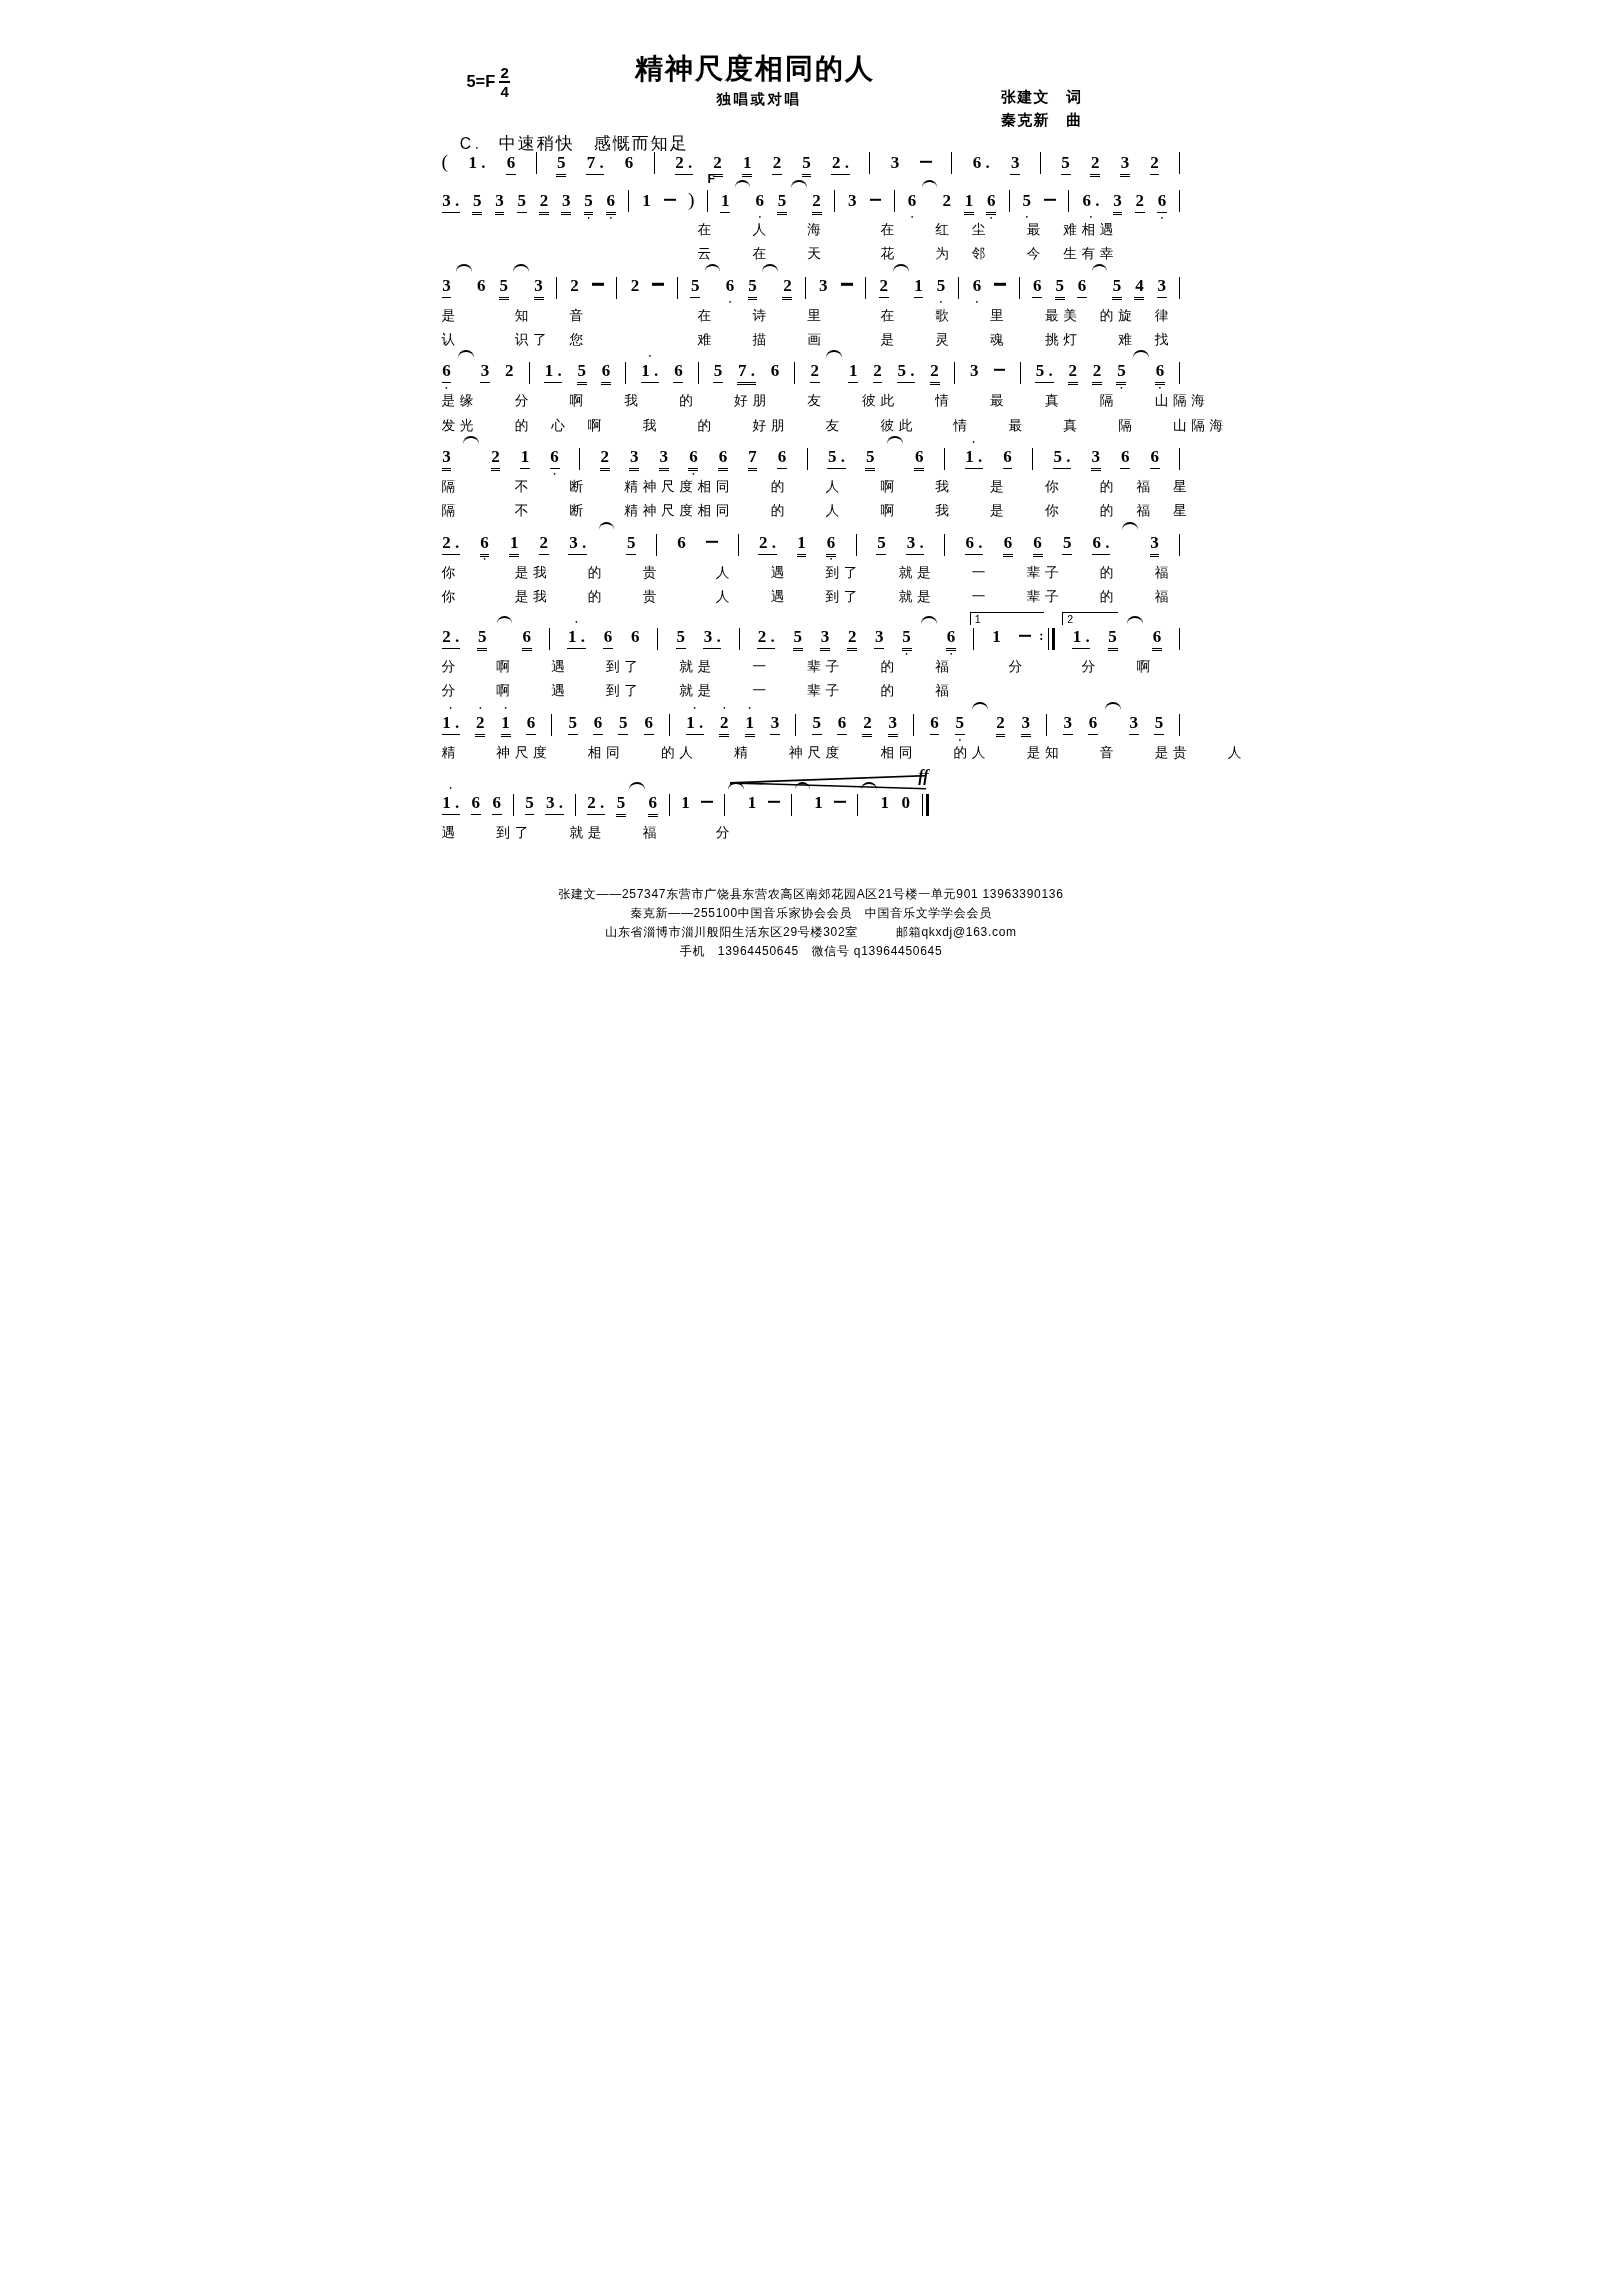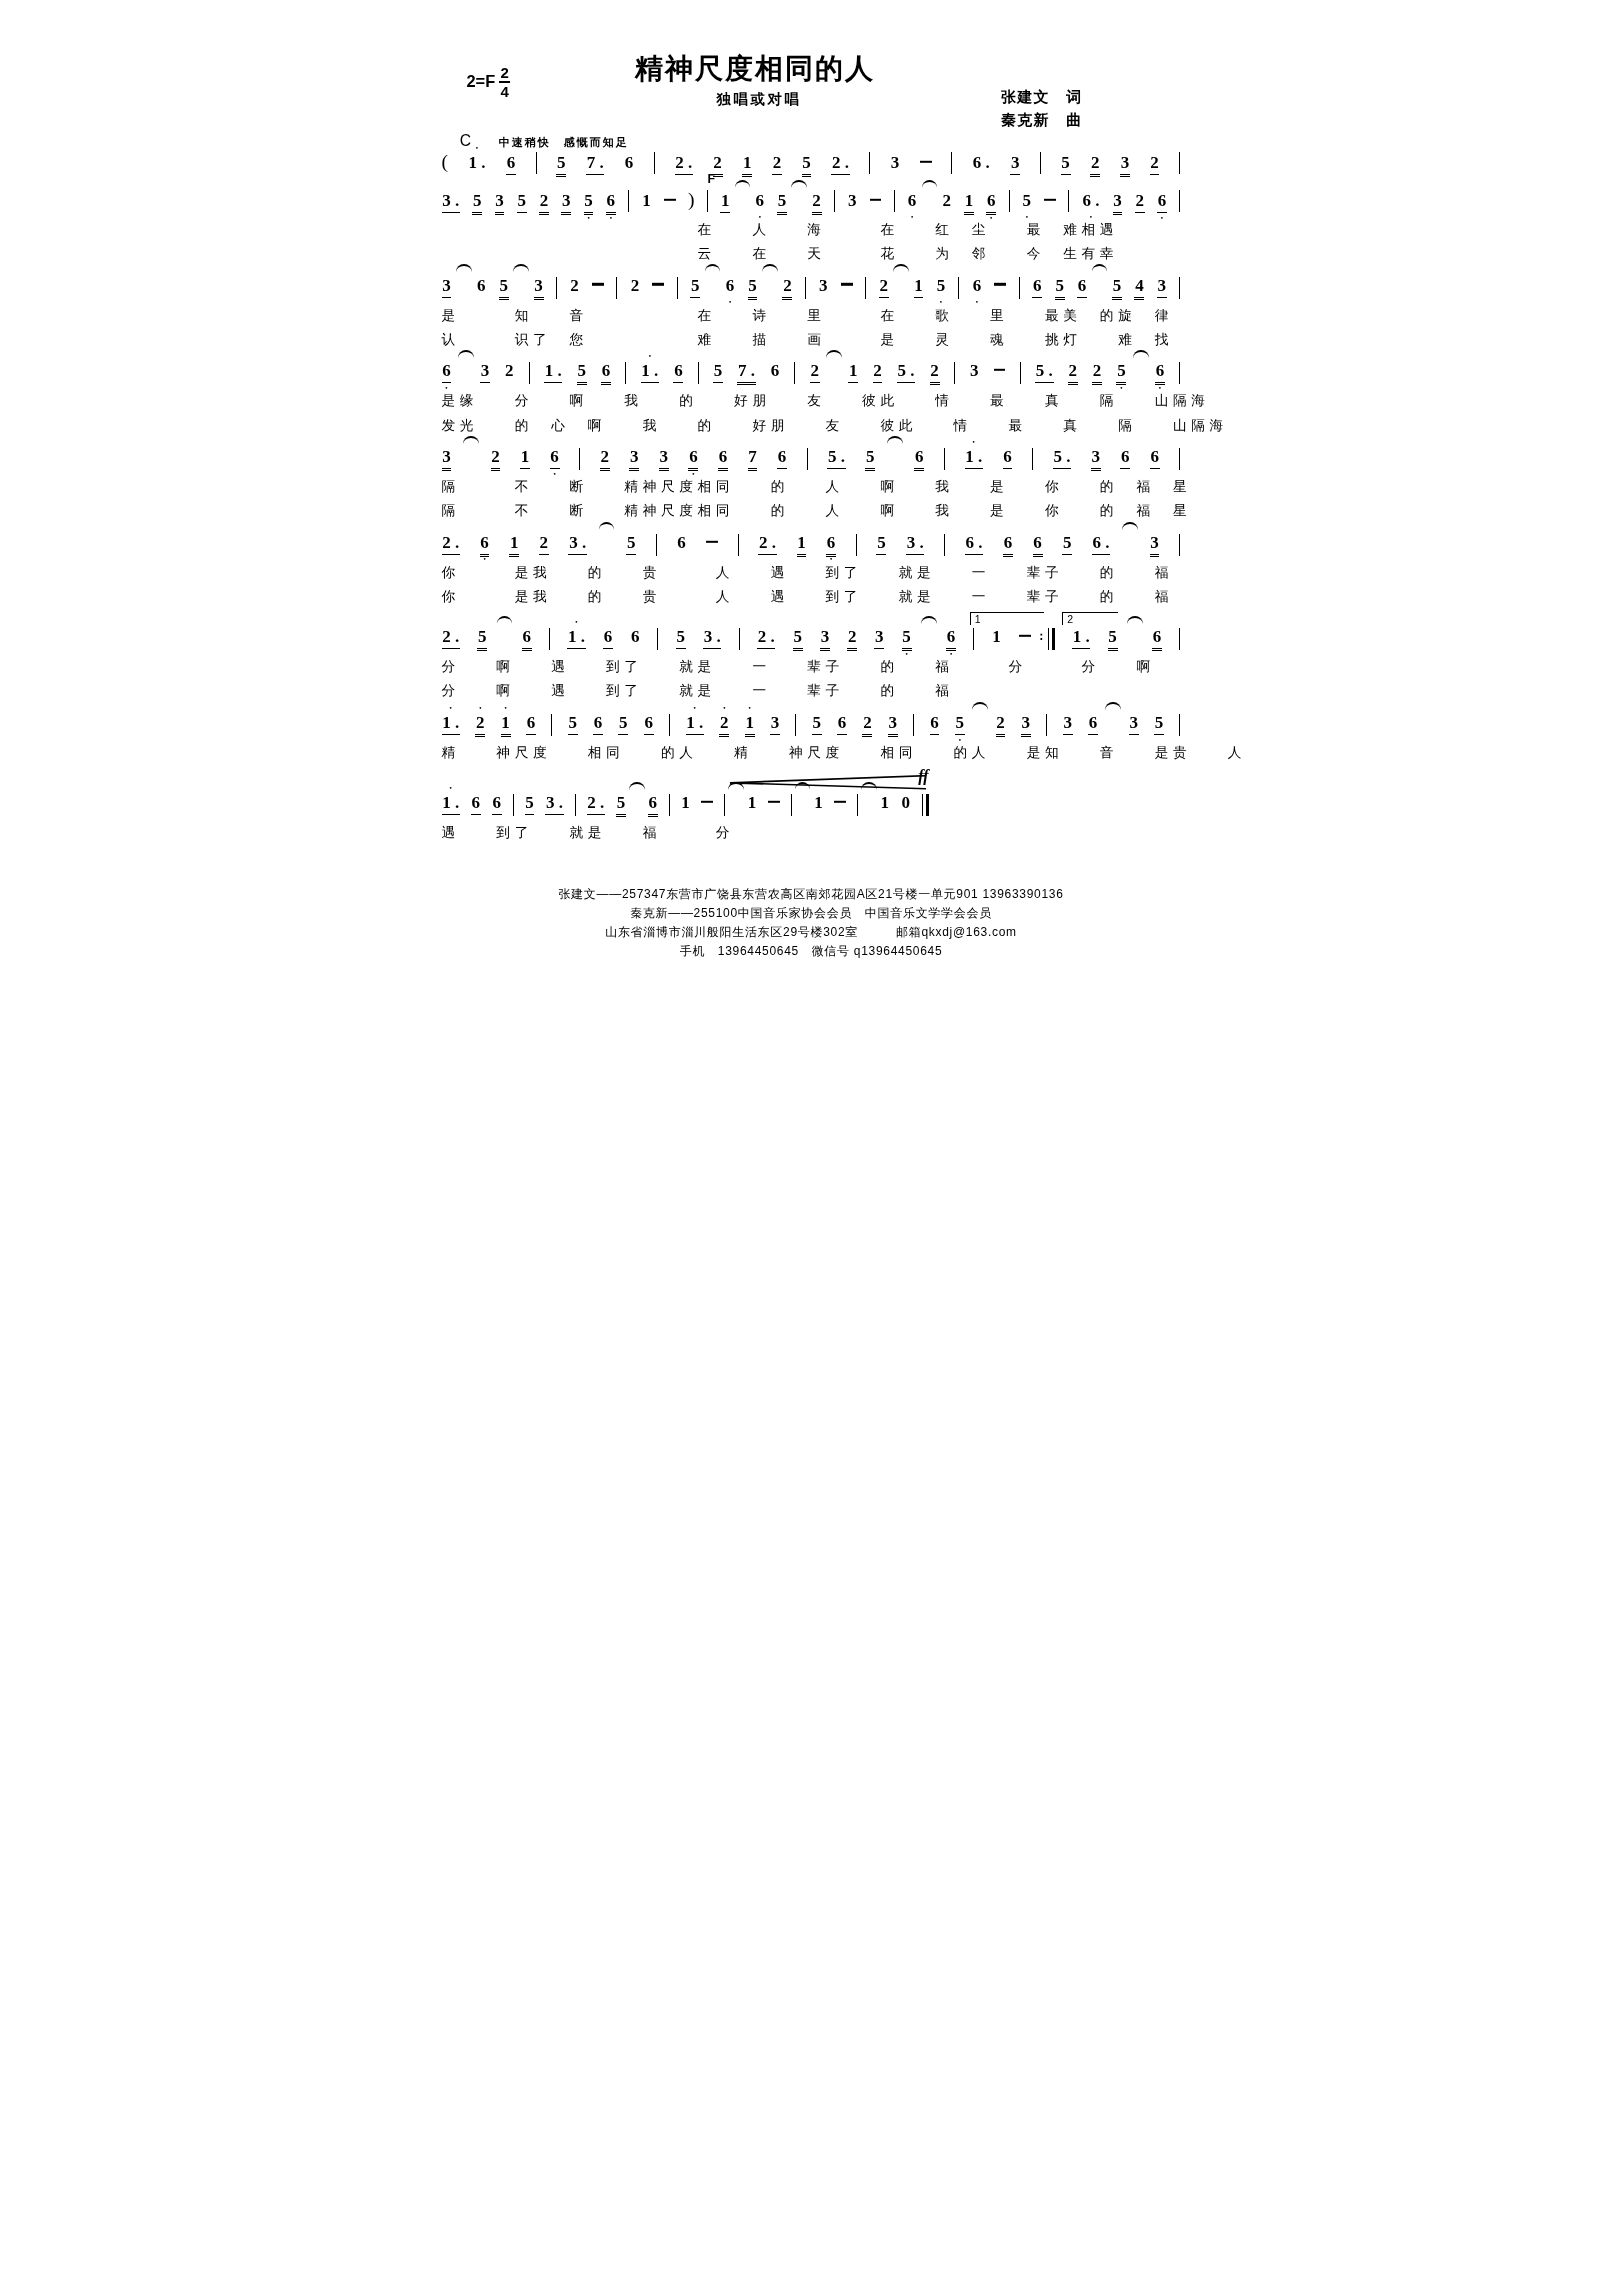--- a/index.html
+++ b/index.html
@@ -11,21 +11,21 @@
   
   .header{position:relative;height:128px;}
   .key-time{
     position:absolute;left:25px;top:43px;font-size:16.4px;font-weight:700;
     display:flex;align-items:center;font-family:"Liberation Sans",sans-serif;
   }
   .frac{display:inline-flex;flex-direction:column;align-items:center;margin-left:3.9px;line-height:1;font-size:15px;}
   .fline{width:11px;height:1.3px;background:#000;margin:1.3px 0;}
   .mark-row{position:absolute;left:18.3px;top:110px;display:flex;align-items:baseline;}
   .mark{font-size:15.7px;font-family:"Liberation Sans",sans-serif;}
-  .tempo{font-size:11px;margin-left:27.5px;letter-spacing:2px;font-weight:700;}
+  .tempo{font-size:17px;margin-left:27.5px;letter-spacing:2px;font-weight:400;}
   .title{
     position:absolute;left:0;right:0;top:27.5px;text-align:center;transform:translateX(-56px);
     font-size:28px;font-weight:900;letter-spacing:2px;font-family:"Liberation Sans",sans-serif;
   }
   .subtitle{
     position:absolute;left:0;right:0;top:68px;text-align:center;transform:translateX(-52px);
     font-size:14.4px;letter-spacing:2.6px;font-weight:600;
   }
   .credits{position:absolute;right:98px;top:64px;font-size:15px;line-height:1.55;letter-spacing:1.3px;font-weight:600;}
   
@@ -78,21 +78,21 @@
   .footer{margin-top:42px;text-align:center;font-size:12px;line-height:1.6;
     font-family:"Liberation Sans",sans-serif;font-weight:500;letter-spacing:0.7px;}
 </style>
 </head>
 <body>
 
 <div class="page">
 
   <div class="header">
     <div class="key-time">
-      <span>2=F</span>
+      <span>5=F</span>
       <span class="frac">
         <span>2</span>
         <span class="fline"></span>
         <span>4</span>
       </span>
     </div>
     <div class="title">精神尺度相同的人</div>
     <div class="subtitle">独唱或对唱</div>
     <div class="credits">
       <div>张建文　词</div>

